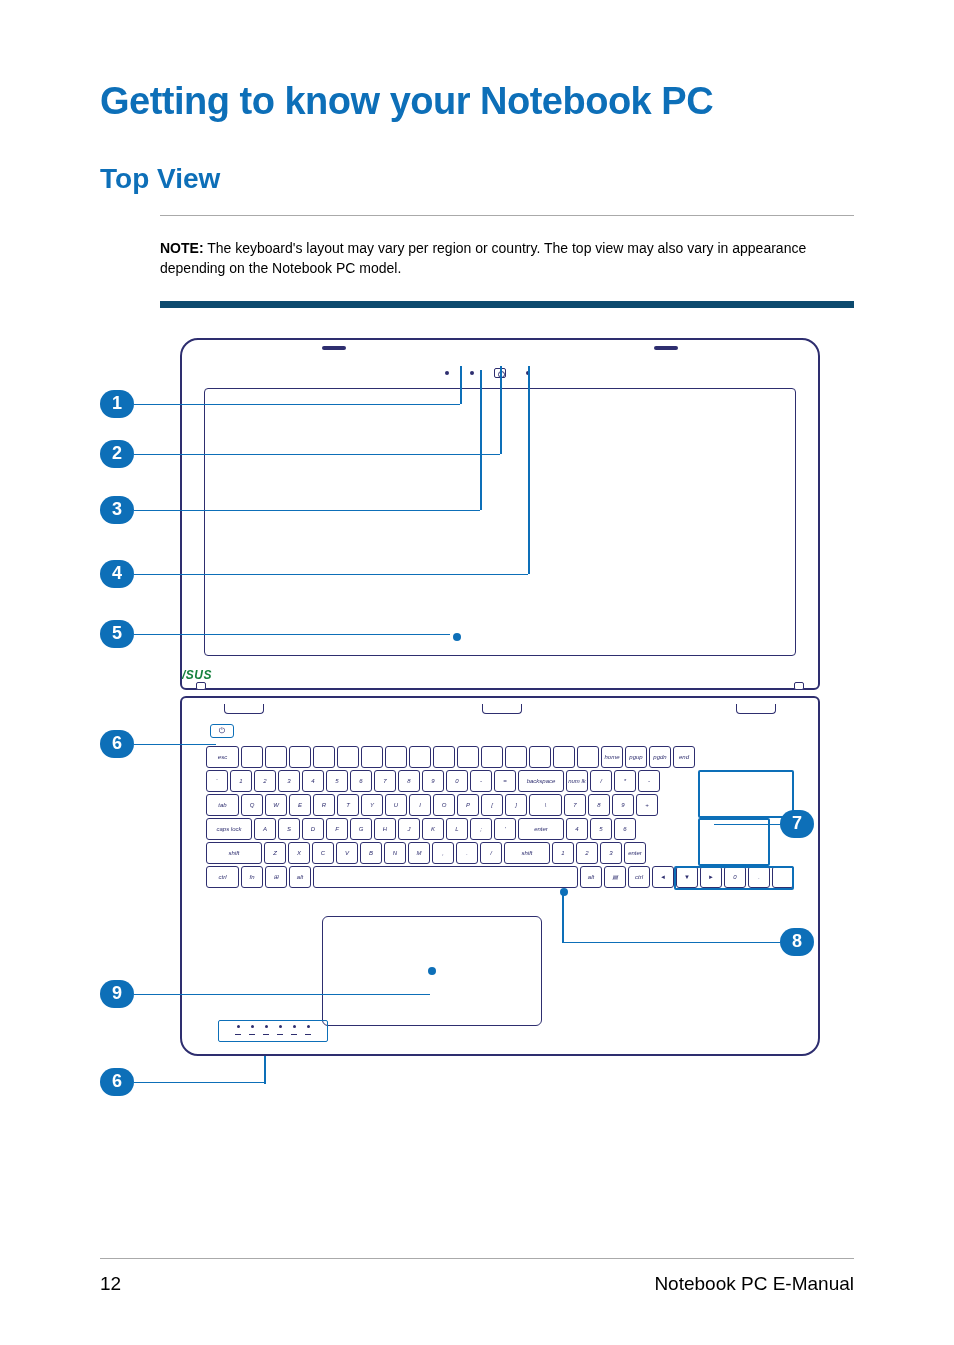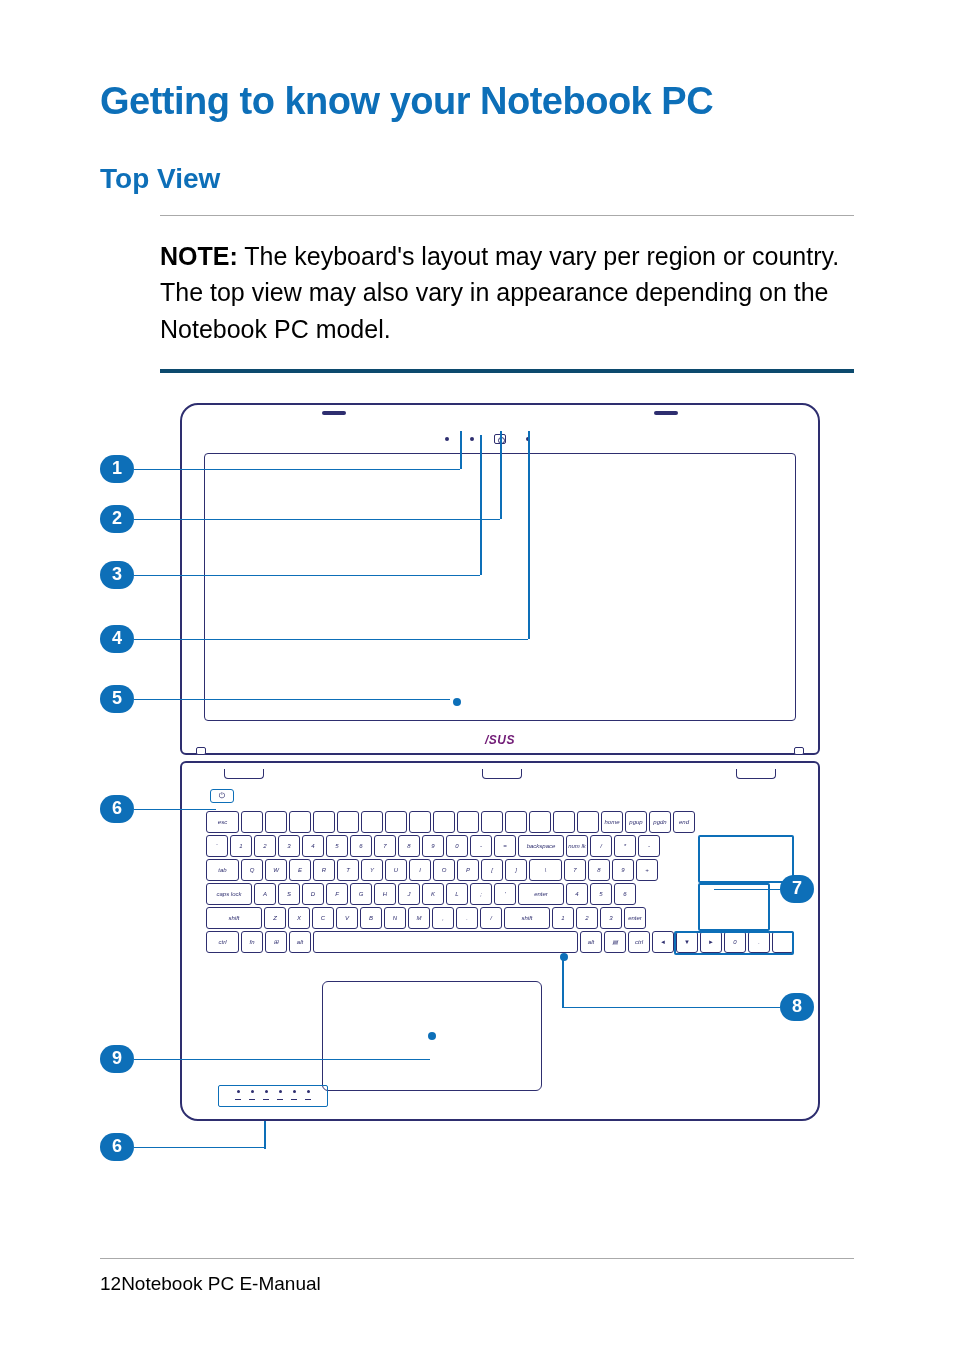--- a/index.html
+++ b/index.html
@@ -26,23 +26,23 @@
   h2 {
     color: #0d6fb8;
     font-size: 28px;
     font-weight: 700;
     margin-bottom: 20px;
     margin-top: 31px;
   }
   .note-box {
     margin-left: 60px;
     border-top: 1px solid #aaa;
-    border-bottom: 4px solid #0c4a6e;
+    border-bottom: 7px solid #0c4a6e;
     padding: 22px 0;
-    font-size: 25px;
+    font-size: 14px;
     line-height: 1.45;
     margin-bottom: 30px;
   }
   .note-label { font-weight: 700; }
   .diagram-area {
     position: relative;
     height: 770px;
     margin-top: 10px;
   }
   
@@ -134,26 +134,25 @@
   .screen-dot {
     position: absolute;
     width: 8px; height: 8px;
     background: #0d6fb8;
     border-radius: 50%;
   }
   .brand {
     position: absolute;
     bottom: 6px;
     width: 100%;
-    text-align: center;
     font-size: 12px;
     font-style: italic;
     font-weight: 700;
     letter-spacing: 0.5px;
-    color: #701a75;
+    color: #15803d;
   }
   .foot-mark {
     position: absolute;
     bottom: -2px;
     width: 10px; height: 8px;
     border: 1.5px solid #2e2e6f;
     border-radius: 2px;
     background: #fff;
   }
   
@@ -266,21 +265,21 @@
   }
   
   .footer {
     position: absolute;
     left: 100px;
     right: 100px;
     bottom: 50px;
     border-top: 1px solid #aaa;
     padding-top: 14px;
     display: flex;
-    justify-content: flex-start;
+    justify-content: space-between;
     font-size: 19px;
   }
 </style>
 </head>
 <body>
 
 <div class="page">
   <h1>Getting to know your Notebook PC</h1>
   <h2>Top View</h2>
 

